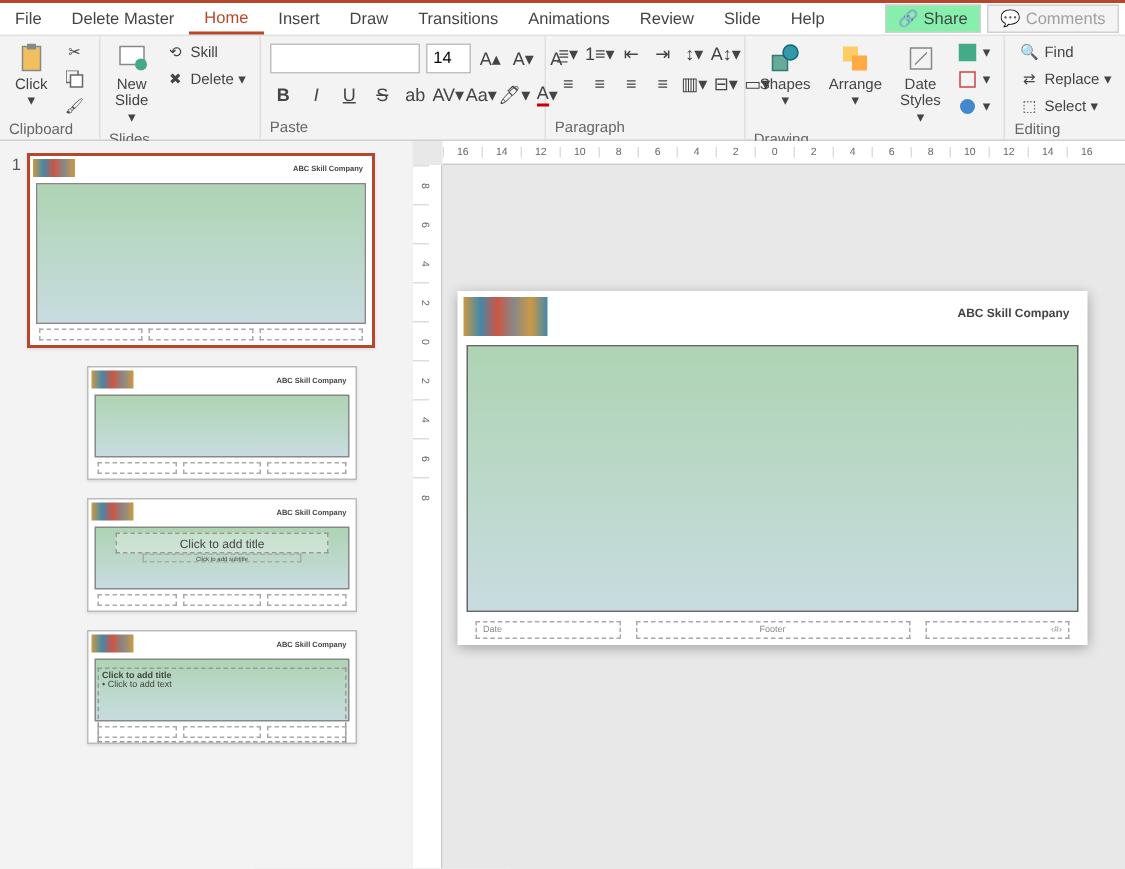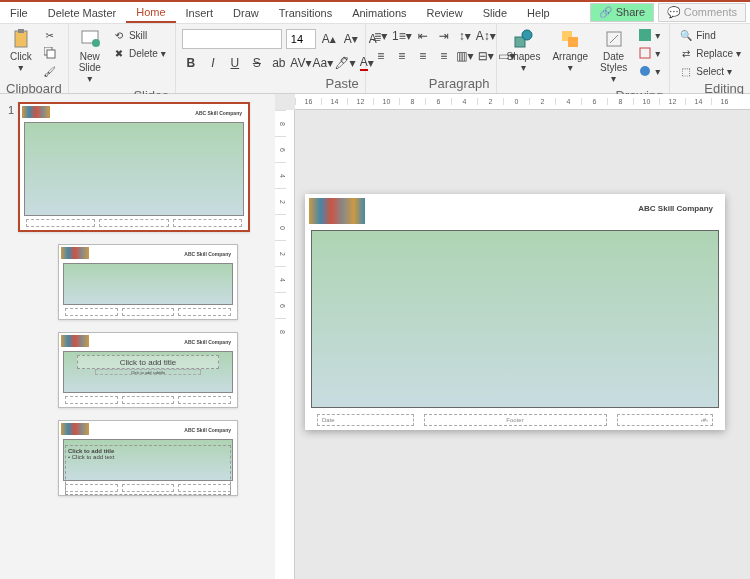--- a/index.html
+++ b/index.html
@@ -9,21 +9,21 @@
 
 .menubar { height: 22px; background: #fff; border-bottom: 1px solid #e1e1e1; display: flex; align-items: center; position: relative; }
 .menubar .tab { padding: 3px 10px; cursor: pointer; color: #444; }
 .menubar .tab.active { color: #b7472a; border-bottom: 2px solid #b7472a; font-weight: 400; }
 .menubar .right { position: absolute; right: 4px; top: 1px; display: flex; gap: 4px; }
 .menubar .right .btn { border: 1px solid #d0d0d0; padding: 2px 8px; font-size: 11px; background: #86efac; cursor: pointer; }
 .menubar .right .btn.disabled { color: #a0a0a0; background: #f4f4f4; }
 
 .ribbon { height: 70px; background: #f3f3f3; border-bottom: 1px solid #d0d0d0; display: flex; }
 .group { border-right: 1px solid #e0e0e0; padding: 3px 6px 0 6px; display: flex; flex-direction: column; justify-content: space-between; }
-.group-label { text-align: right; font-size: 13px; color: #666; padding: 2px 0; }
+.group-label { text-align: left; font-size: 10px; color: #666; padding: 2px 0; }
 .group-body { flex: 1; display: flex; align-items: flex-start; gap: 4px; }
 
 .big-btn { display: flex; flex-direction: column; align-items: center; justify-content: center; padding: 2px 4px; cursor: pointer; font-size: 10px; text-align: center; line-height: 1.1; }
 .big-btn .ic { width: 20px; height: 20px; display: flex; align-items: center; justify-content: center; margin-bottom: 2px; }
 .small-row { display: flex; flex-direction: column; gap: 2px; }
 .small-btn { display: flex; align-items: center; gap: 3px; font-size: 10px; padding: 1px 3px; cursor: pointer; }
 .small-btn .ic { width: 14px; height: 14px; display: flex; align-items: center; justify-content: center; }
 
 .font-box { border: 1px solid #c0c0c0; background: #fff; height: 20px; font-size: 11px; padding: 2px 4px; }
 .font-name { width: 100px; }

